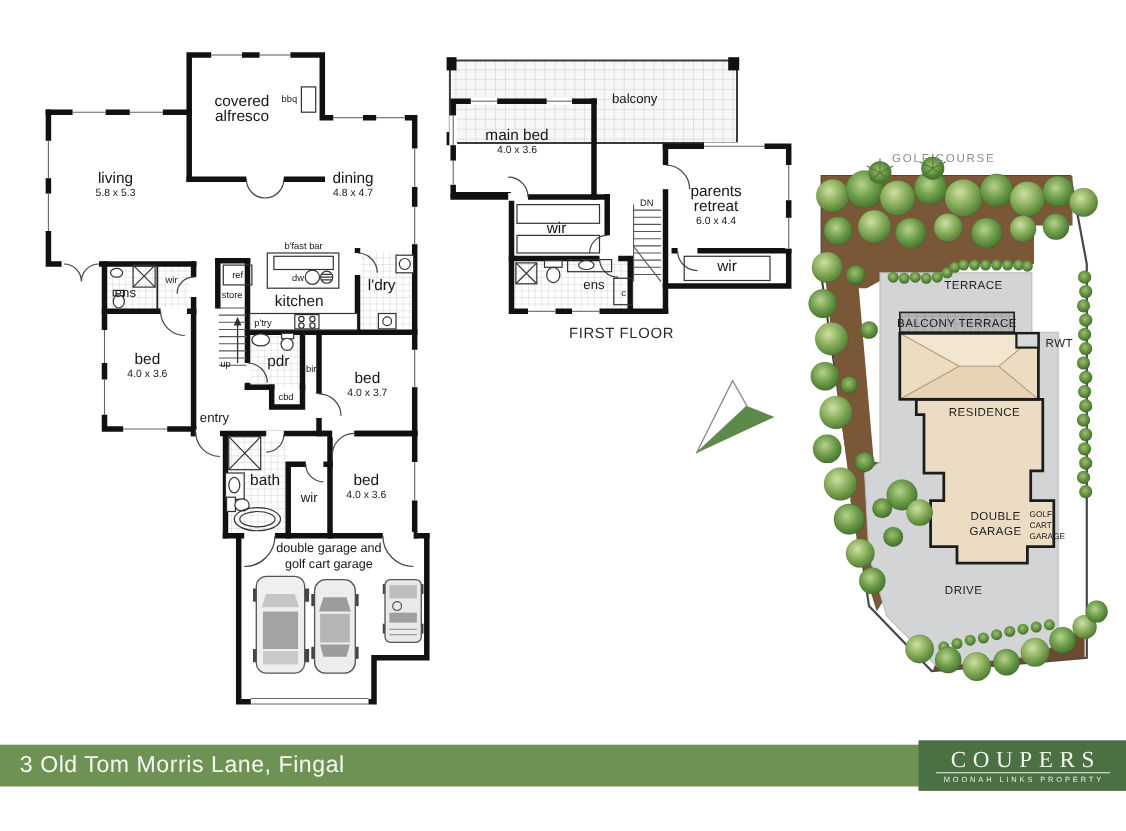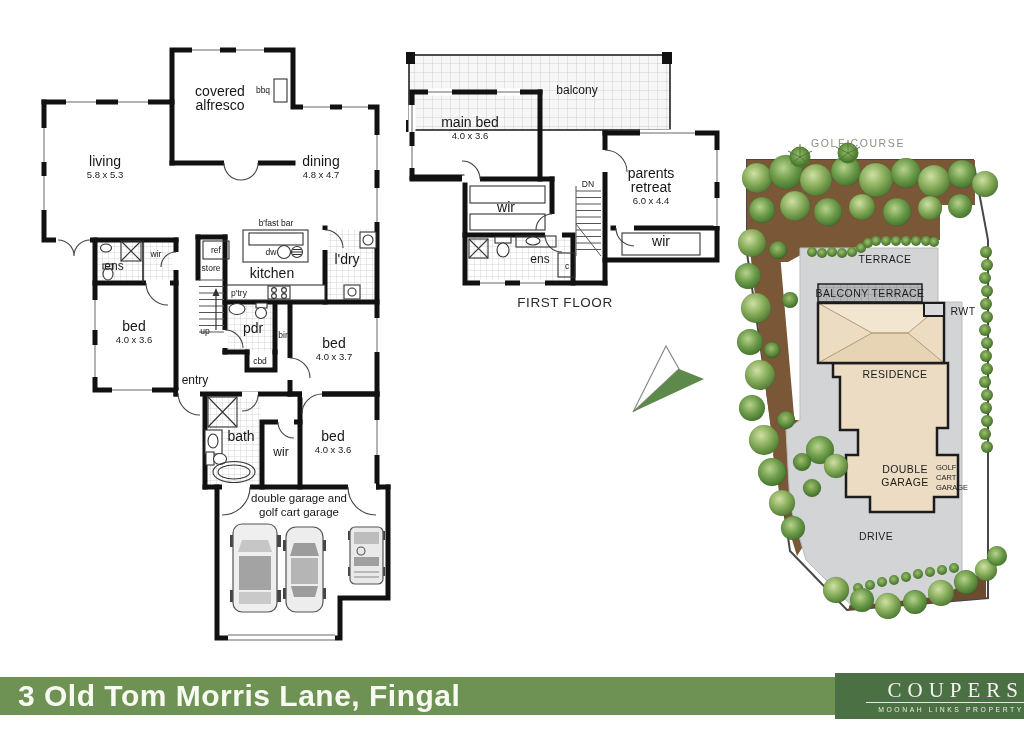--- a/index.html
+++ b/index.html
@@ -19,24 +19,24 @@
   .wall{stroke:#111;stroke-width:5;fill:none;stroke-linecap:square;}
   .wall-thin{stroke:#222;stroke-width:1.6;fill:none;}
   .fix{stroke:#333;stroke-width:1.1;fill:#fff;}
   .fixl{stroke:#333;stroke-width:1.1;fill:none;}
   .arc{stroke:#444;stroke-width:1.1;fill:none;}
   .gap{fill:#fff;}
   .winline{stroke:#666;stroke-width:1;}
   .tread{stroke:#555;stroke-width:1;}
   
   .bar{position:absolute;left:0;top:677px;width:1024px;height:38px;background:#6E9254;}
-  .addr{position:absolute;left:18px;top:0;line-height:38px;font-size:30px;color:#F7FAF1;
-        font-family:"Liberation Sans",sans-serif;font-weight:700;letter-spacing:.5px;white-space:nowrap;}
+  .addr{position:absolute;left:18px;top:0;line-height:38px;font-size:21px;color:#F7FAF1;
+        font-family:"Liberation Sans",sans-serif;font-weight:400;letter-spacing:.5px;white-space:nowrap;}
   .logo{position:absolute;left:835px;top:673px;width:189px;height:46px;background:#4A7044;
-        display:flex;flex-direction:column;align-items:flex-end;justify-content:center;}
+        display:flex;flex-direction:column;align-items:center;justify-content:center;}
   .logo-title{font-family:"Liberation Serif",serif;font-size:21px;color:#F2F5EC;
         letter-spacing:6px;text-indent:6px;line-height:22px;}
   .logo-rule{width:158px;height:1px;background:rgba(255,255,255,.85);margin:1px 0 3px 0;}
   .logo-sub{font-size:6.8px;color:#E8EFE3;letter-spacing:2.6px;text-indent:2.6px;}
 </style>
 </head>
 <body>
 
 <div id="canvas">
 

